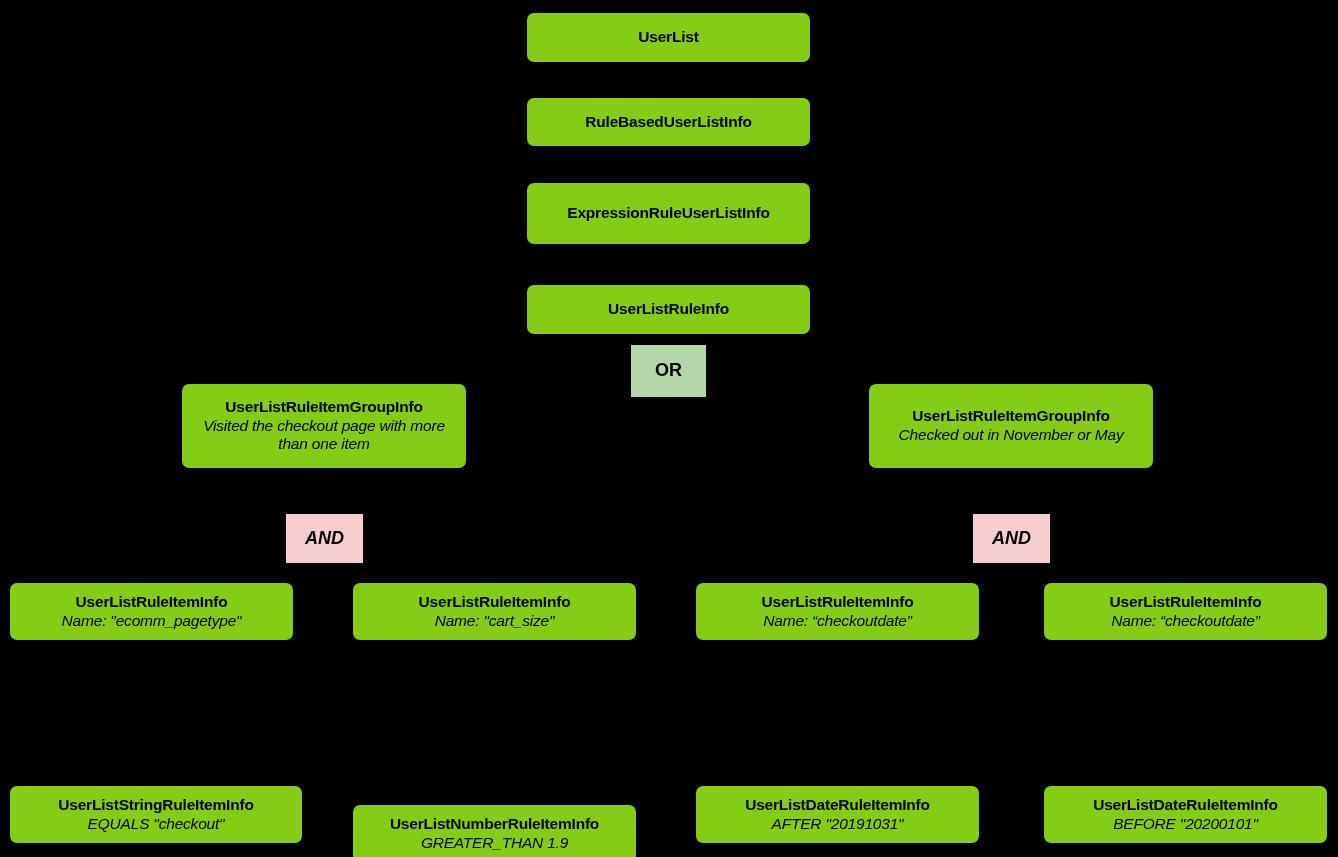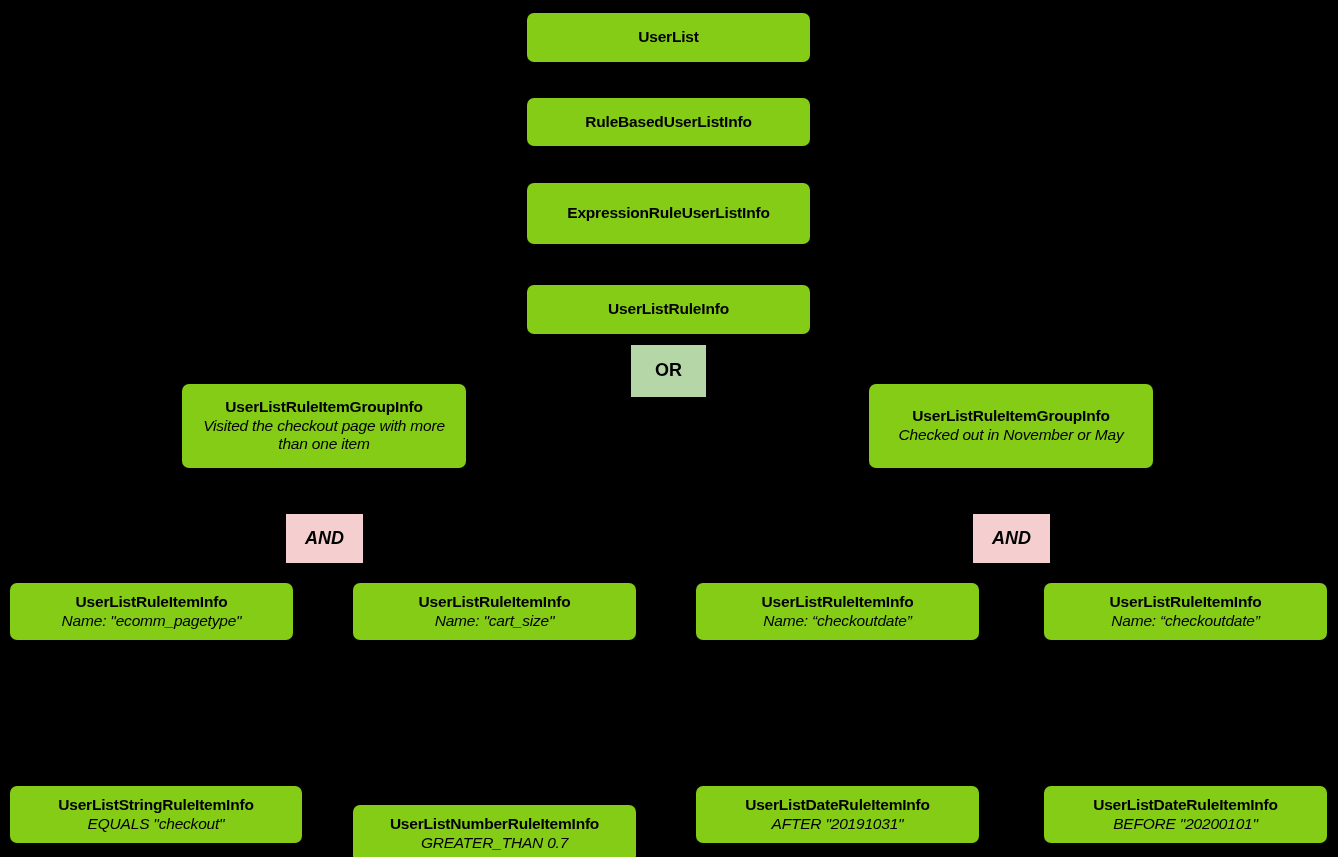--- a/index.html
+++ b/index.html
@@ -160,21 +160,21 @@
     <div class="node-sub">Name: “checkoutdate”</div>
   </div>
 
   <div class="node rounded" style="left:10px; top:786px; width:292px; height:57px;">
     <div class="node-title">UserListStringRuleItemInfo</div>
     <div class="node-sub">EQUALS "checkout"</div>
   </div>
 
   <div class="node rounded" style="left:353px; top:786px; width:283px; height:57px;margin-top:19px;">
     <div class="node-title">UserListNumberRuleItemInfo</div>
-    <div class="node-sub">GREATER_THAN 0.7</div>
+    <div class="node-sub">GREATER_THAN 1.9</div>
   </div>
 
   <div class="node rounded" style="left:696px; top:786px; width:283px; height:57px;">
     <div class="node-title">UserListDateRuleItemInfo</div>
     <div class="node-sub">AFTER "20191031"</div>
   </div>
 
   <div class="node rounded" style="left:1044px; top:786px; width:283px; height:57px;">
     <div class="node-title">UserListDateRuleItemInfo</div>
     <div class="node-sub">BEFORE "20200101"</div>

